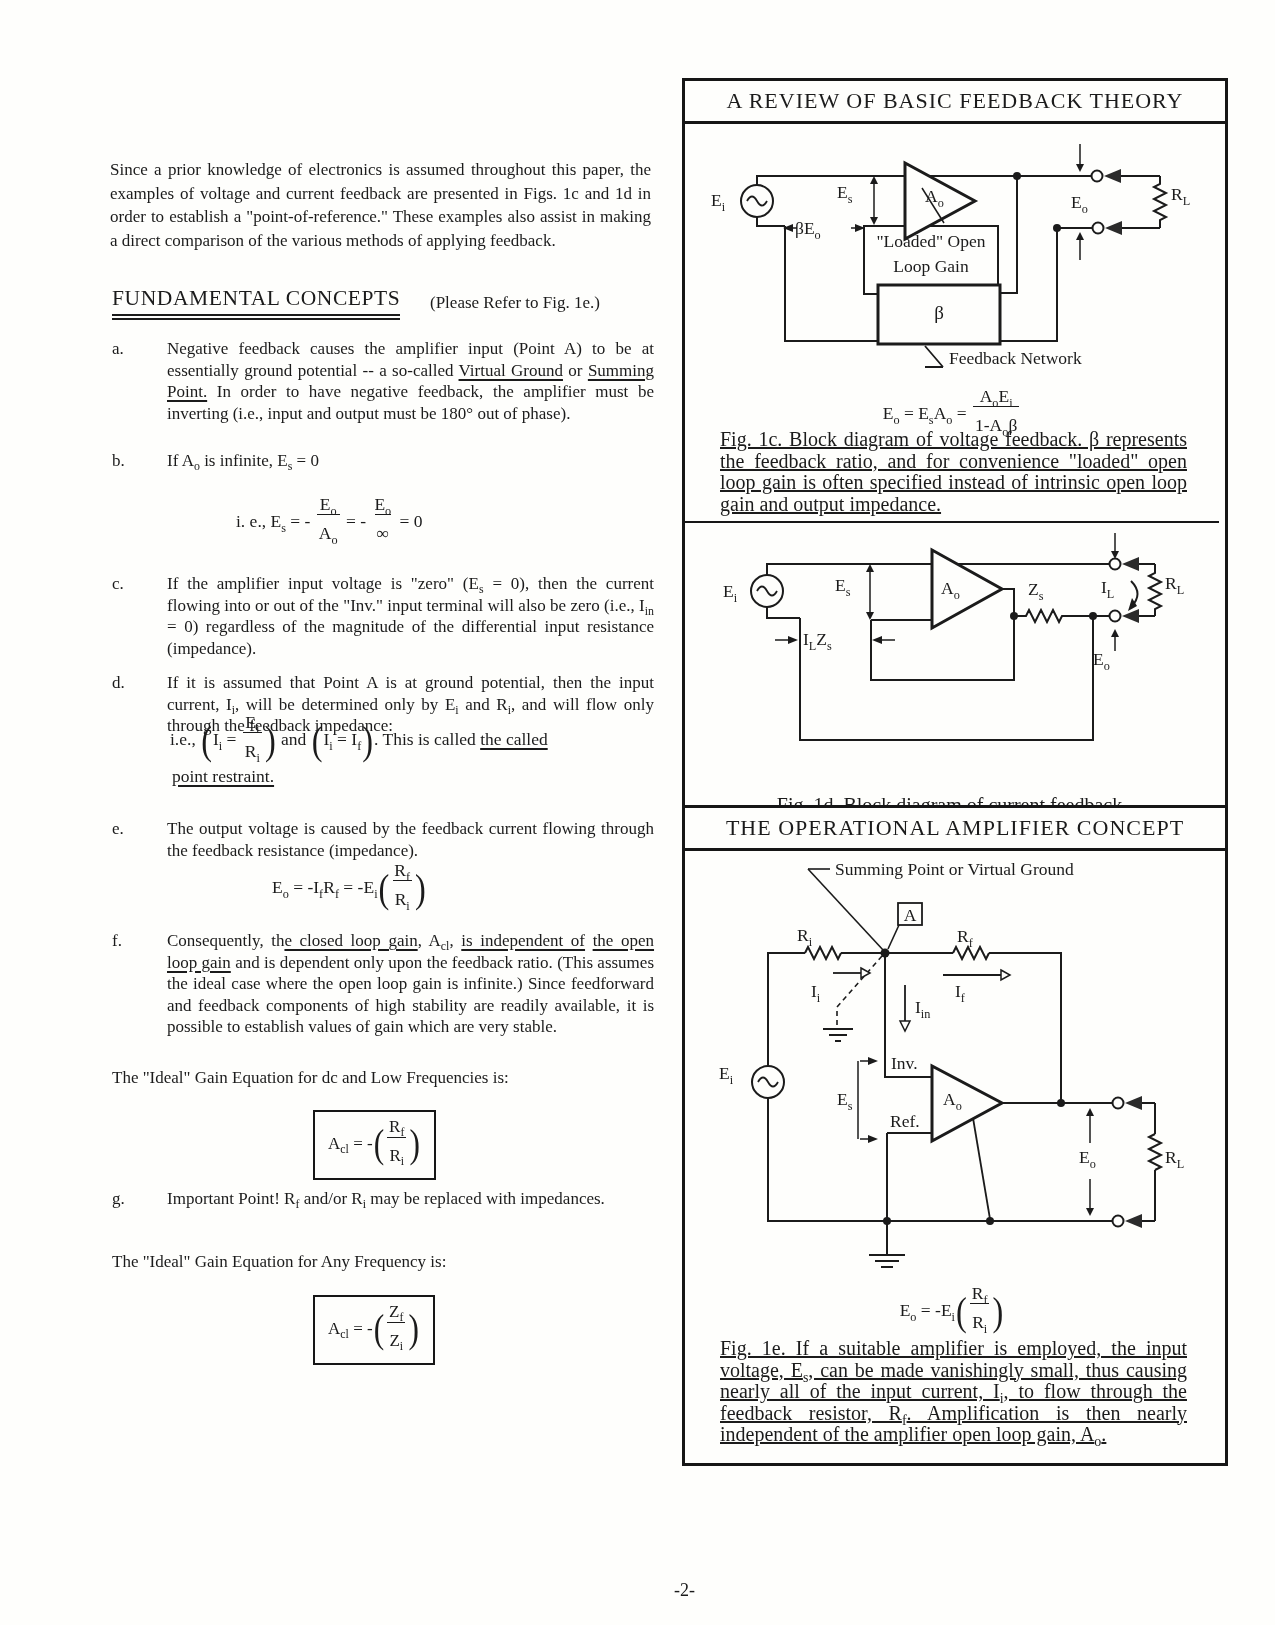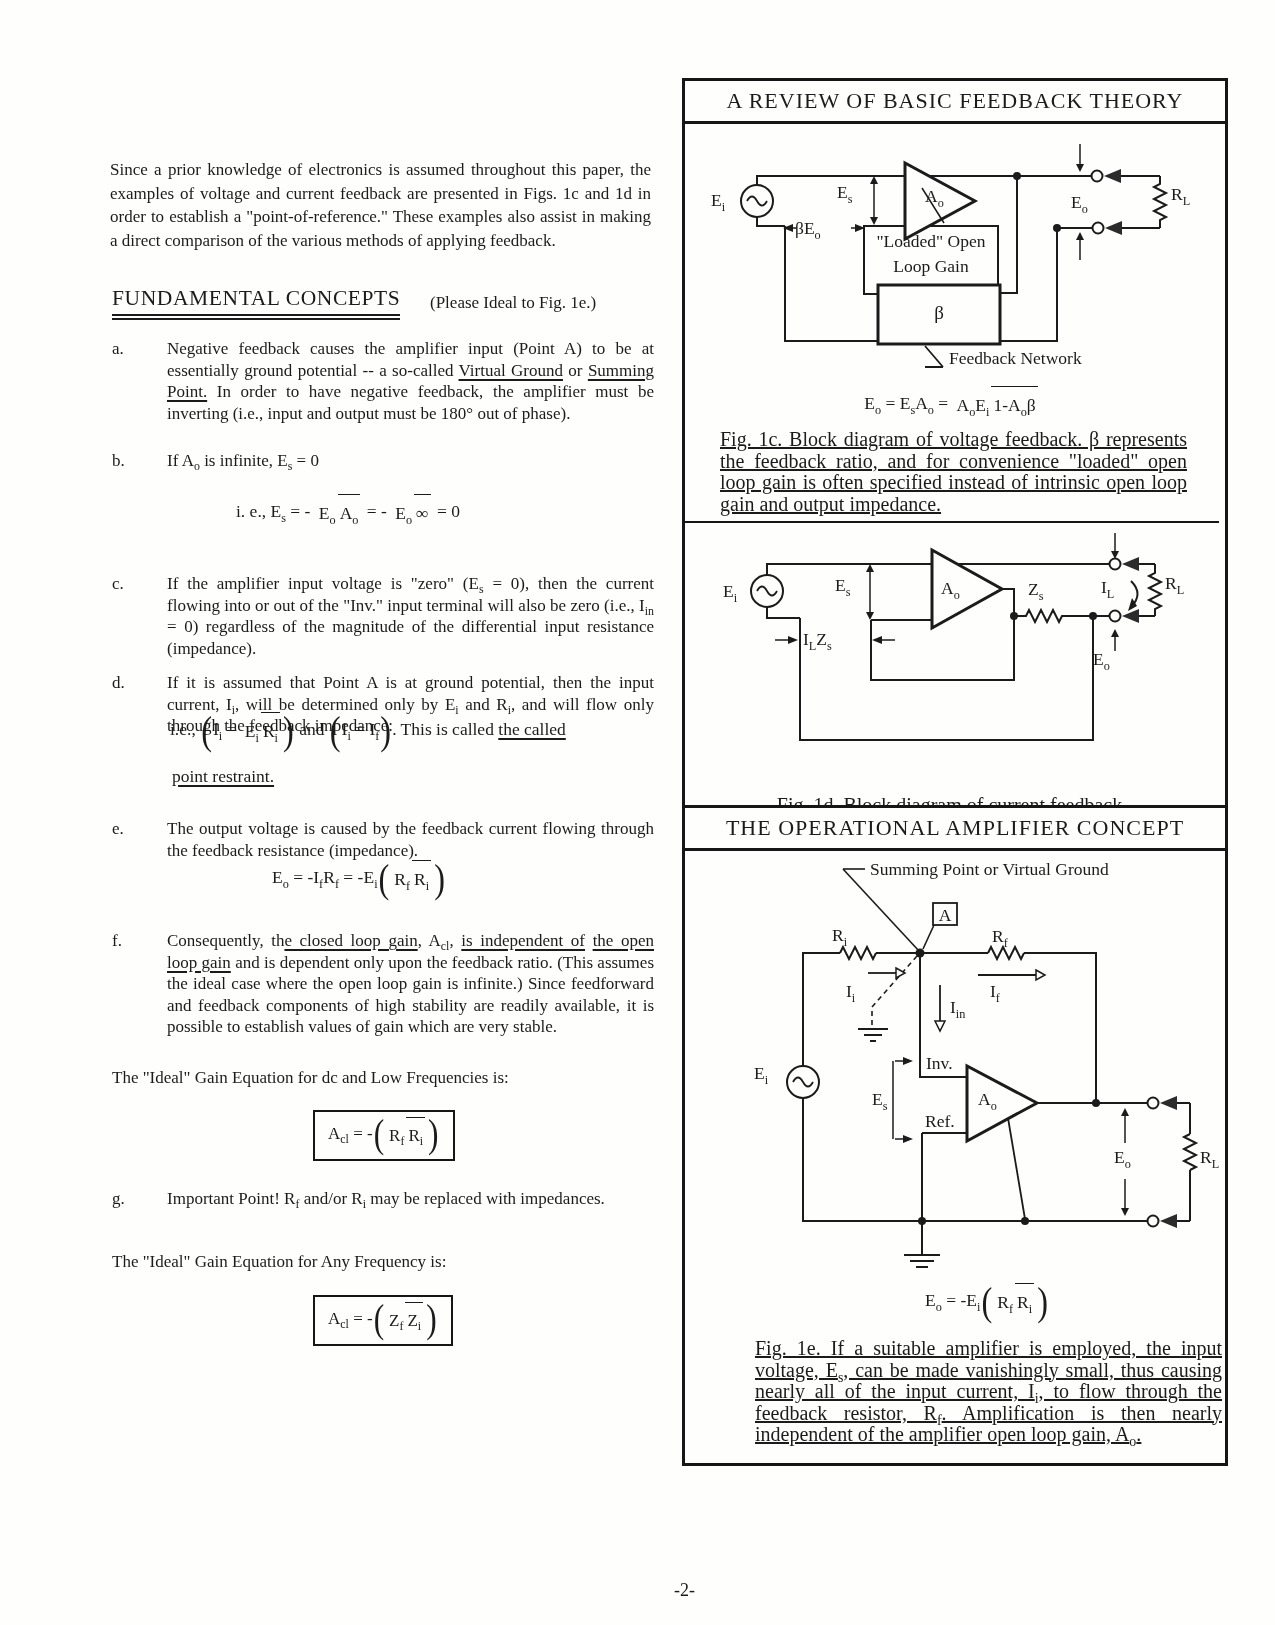--- a/index.html
+++ b/index.html
@@ -6,21 +6,21 @@
   .page{position:relative;width:1275px;height:1625px;margin:0 auto;background:#fefefc;
         font-family:"Liberation Serif",serif;color:#1b1b1b;overflow:hidden;}
   .abs{position:absolute;}
   .body-text{font-size:17px;line-height:23.5px;text-align:justify;}
   .litem{position:absolute;left:112px;width:542px;display:flex;}
   .litem .lbl{width:55px;flex:none;font-size:17px;line-height:21.5px;}
   .litem .bodyp{flex:1;font-size:17px;line-height:21.5px;text-align:justify;}
   .u{text-decoration:underline;text-decoration-thickness:1.5px;text-underline-offset:3px;}
   sub{font-size:70%;line-height:0;}
   .eq{position:absolute;font-size:17.5px;white-space:nowrap;}
-  .frac{display:inline-flex;flex-direction:row;align-items:center;vertical-align:middle;
+  .frac{display:inline-flex;flex-direction:column;align-items:center;vertical-align:middle;
         margin:0 2px;line-height:1.15;text-align:center;justify-content:flex-end;}
   .frac .den{border-top:1.5px solid #1b1b1b;padding:8px 2px;}
   .frac .num{padding:0 2px;}
   .bigp{font-size:185%;line-height:.7;vertical-align:middle;display:inline-block;
         transform:scaleY(1.25);margin:0 1px;font-weight:400;}
   .fc-heading{position:relative;display:inline-block;font-size:21.5px;letter-spacing:.6px;
         border-bottom:2px solid #1b1b1b;padding-bottom:3px;}
   .fc-heading::after{content:'';position:absolute;left:0;right:0;bottom:-6px;height:2.5px;background:#1b1b1b;}
   .h-note{position:absolute;font-size:17px;}
   .eqbox{position:absolute;border:2px solid #161616;padding:5px 13px;font-size:17px;white-space:nowrap;background:#fefefc;}
@@ -40,21 +40,21 @@
 </head>
 <body>
 
 <div class="page">
 
   <div class="abs body-text" style="left:110px;top:158px;width:541px;">Since a prior knowledge of electronics is assumed throughout this paper, the examples of voltage and current feedback are presented in Figs. 1c  and 1d  in order to establish a "point-of-reference."  These examples also assist in making a direct comparison of the various methods of applying feedback.</div>
 
   <div class="abs" style="left:112px;top:286px;">
     <span class="fc-heading">FUNDAMENTAL CONCEPTS</span>
   </div>
-  <div class="h-note" style="left:430px;top:293px;">(Please Ideal to Fig. 1e.)</div>
+  <div class="h-note" style="left:430px;top:293px;">(Please Refer to Fig. 1e.)</div>
 
   <div class="litem" style="top:338px;">
     <span class="lbl">a.</span>
     <div class="bodyp">Negative feedback causes the amplifier input (Point A) to be at essentially ground potential -- a so-called <span class="u">Virtual Ground</span> or <span class="u">Summing Point.</span>  In order to have negative feedback, the amplifier must be inverting (i.e.,  input and output must be 180° out of phase).</div>
   </div>
 
   <div class="litem" style="top:450px;">
     <span class="lbl">b.</span>
     <div class="bodyp">If A<sub>o</sub> is infinite,  E<sub>s</sub> = 0</div>
   </div>
@@ -237,21 +237,21 @@
       <span class="dlabel" style="left:480px;top:50px;">R<sub>L</sub></span>
       <span class="dlabel" style="left:408px;top:126px;">E<sub>o</sub></span>
       <span class="dlabel" style="left:118px;top:106px;">I<sub>L</sub>Z<sub>s</sub></span>
       <div class="caption ctr" style="left:0;right:0;top:272px;text-align:center;">Fig. 1d.   Block diagram of current feedback.</div>
     </div>
   </div>
 
   <div class="fig-box" style="left:682px;top:805px;width:540px;height:655px;">
     <div class="fig-box-title">THE OPERATIONAL AMPLIFIER CONCEPT</div>
 
-    <div class="figarea" style="height:606px;margin-left:35px;">
+    <div class="figarea" style="height:606px;">
       <svg width="534" height="430" viewBox="0 0 534 430">
         <g stroke="#1b1b1b" stroke-width="1.6" fill="none">
           <path d="M123,18 H145"></path>
           <path d="M123,18 L199,100"></path>
           <rect x="213" y="52" width="24" height="22" stroke-width="1.8"></rect>
           <path d="M214,74 L203,98"></path>
         </g>
         <g stroke="#1b1b1b" stroke-width="2" fill="none">
           <path d="M83,215 V102 H120"></path>
           <path d="M156,102 H196"></path>

